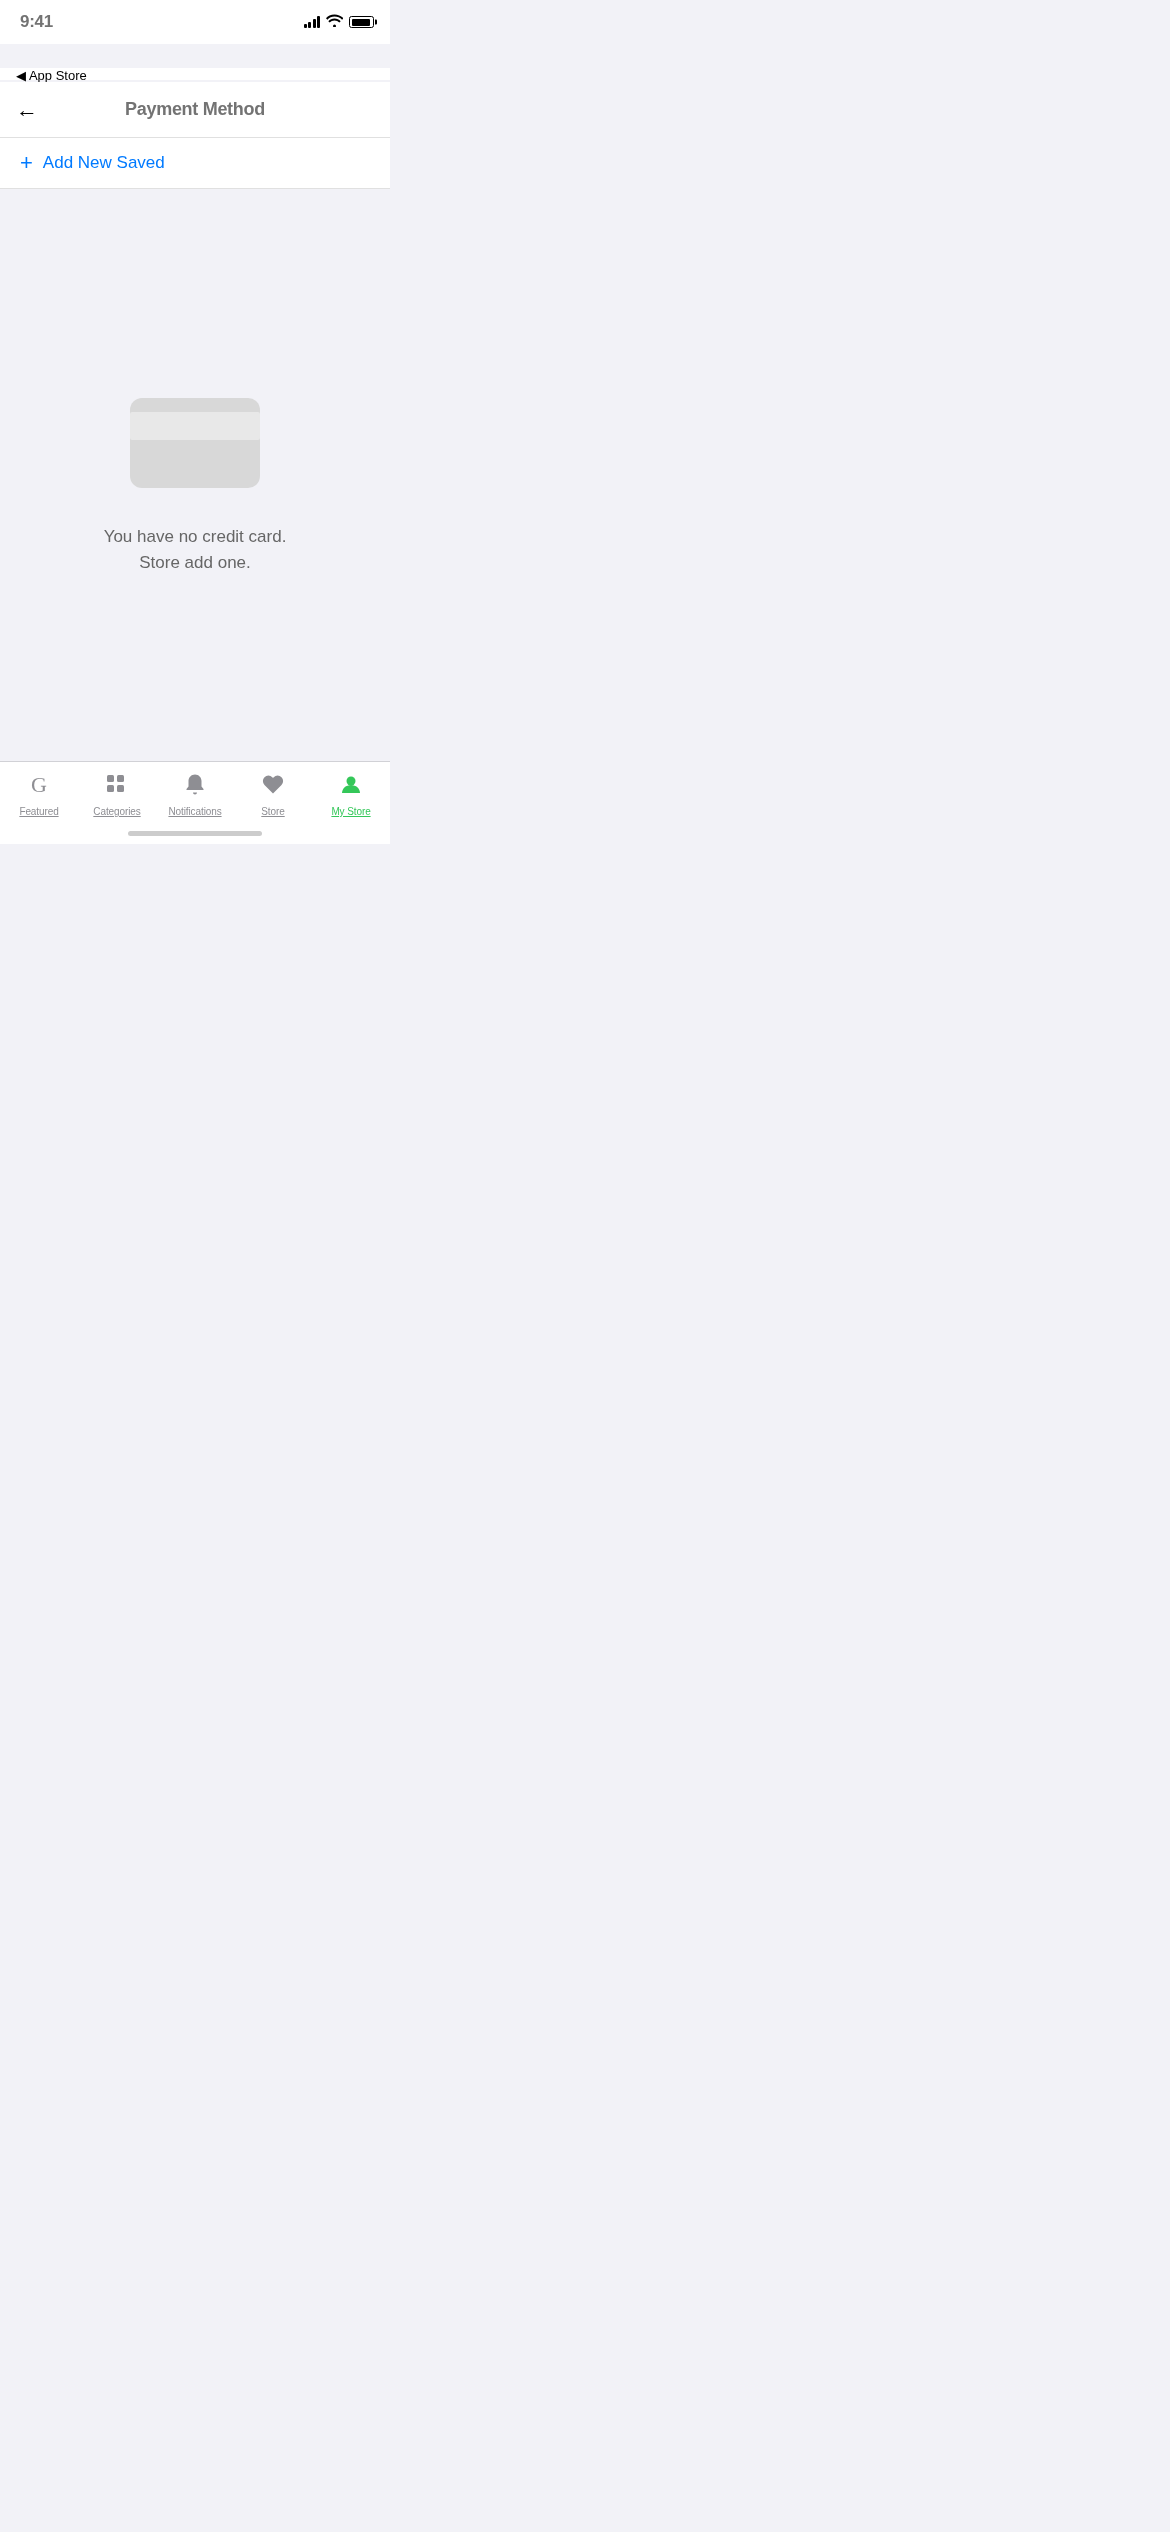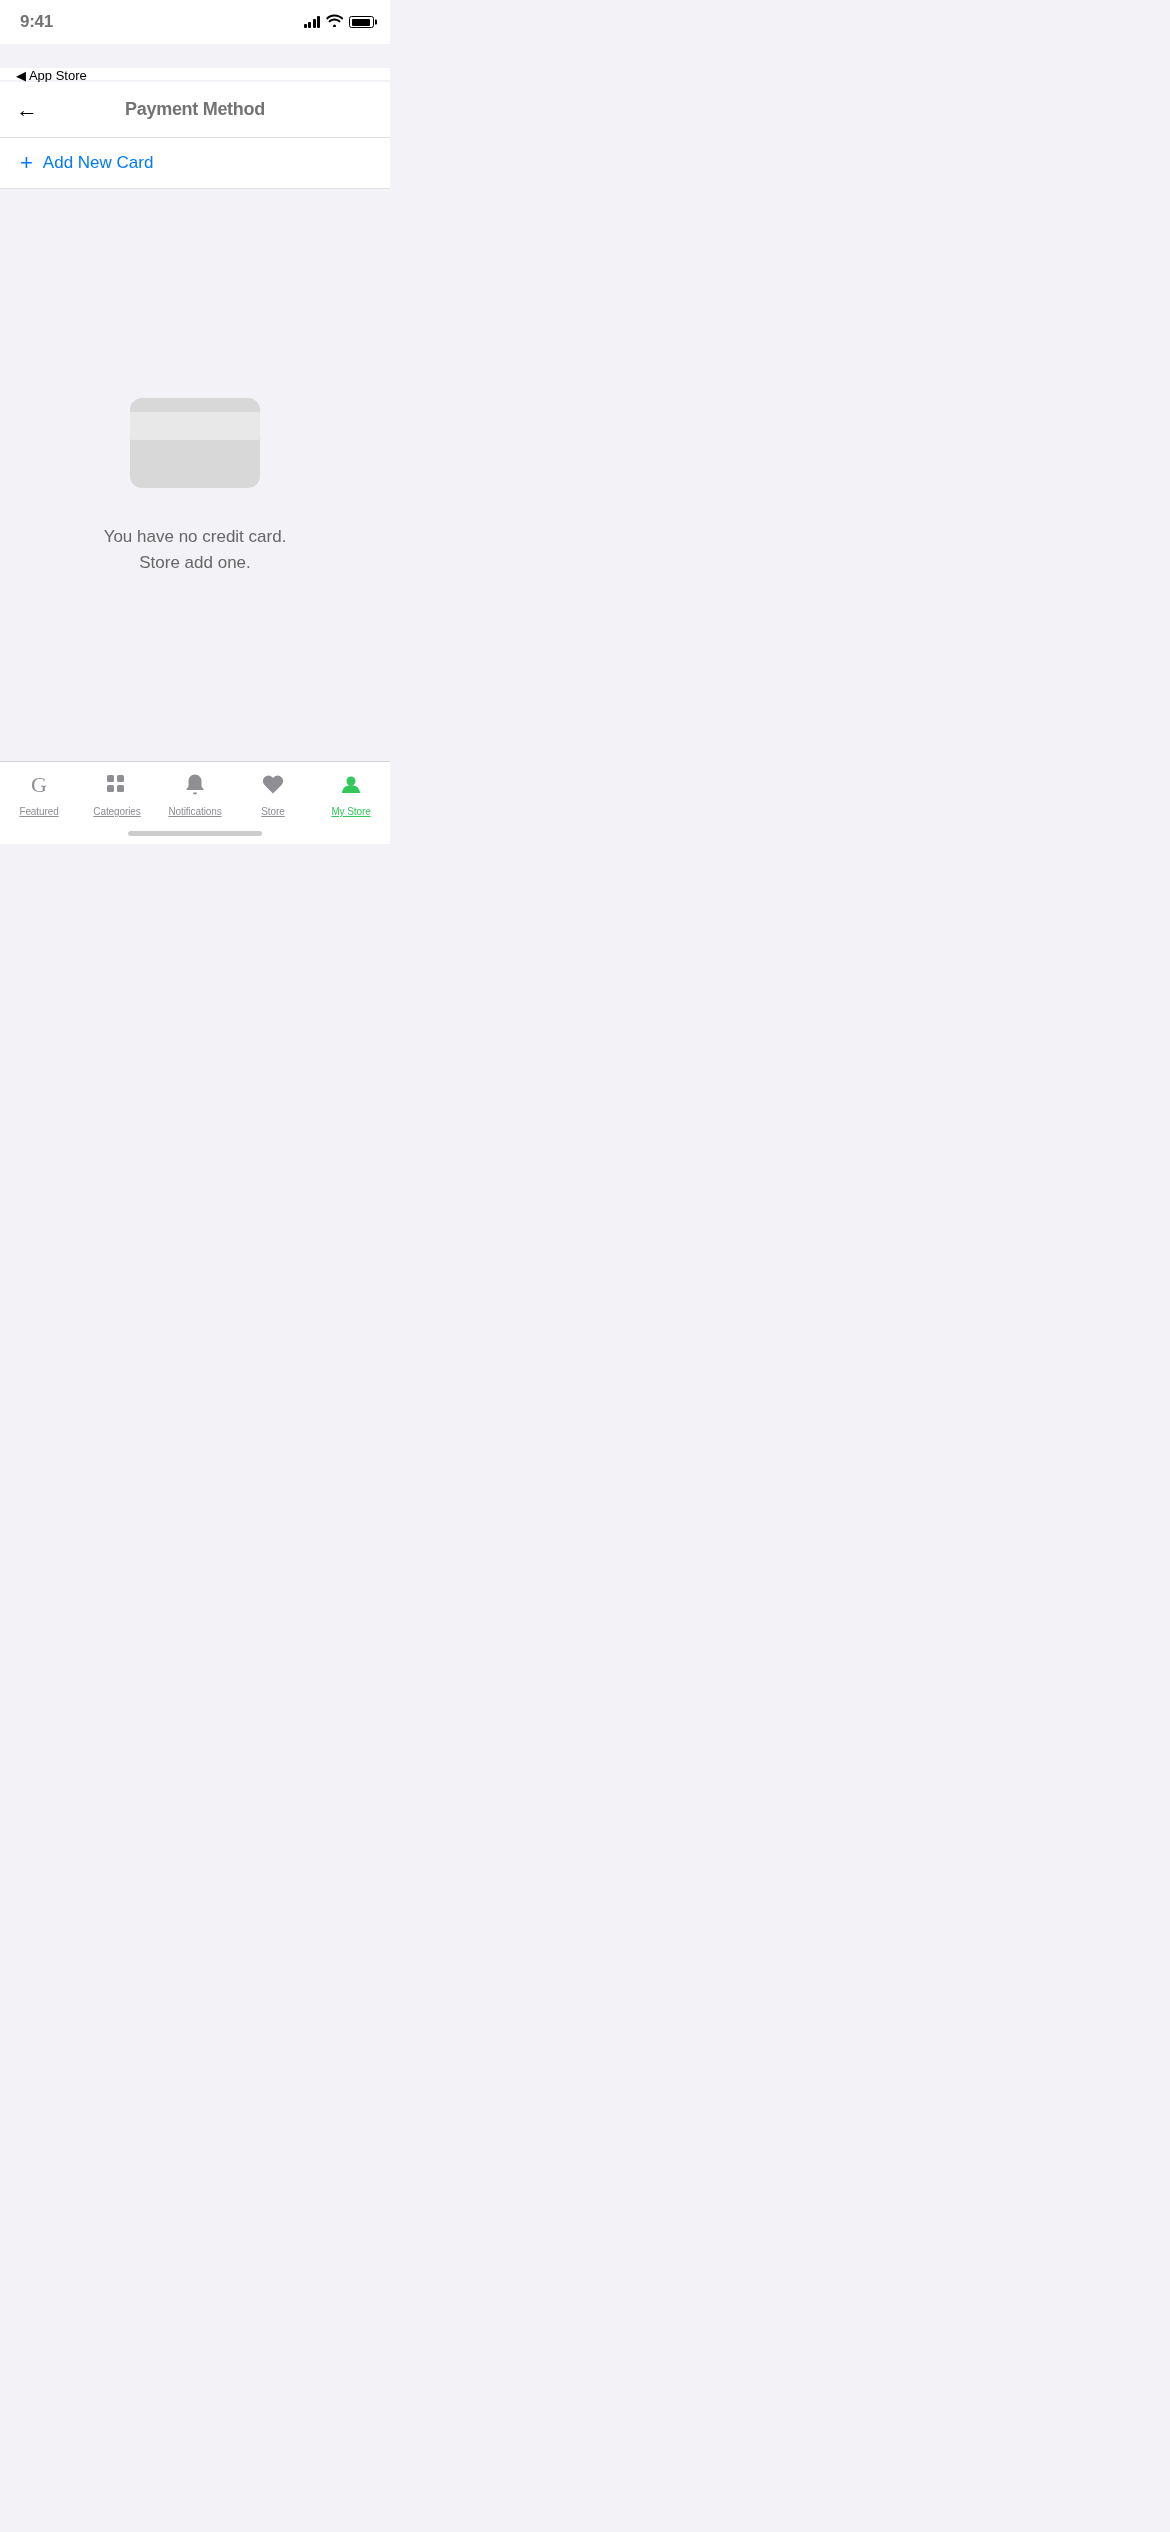--- a/index.html
+++ b/index.html
@@ -274,21 +274,21 @@
 
 <div class="nav-bar">
   <button class="nav-back-button" style="background:none;border:none;cursor:pointer;">
     <span style="font-size:22px; color:#000; font-weight:400;">←</span>
   </button>
   <span class="nav-title">Payment Method</span>
 </div>
 
 <div class="add-card-section">
   <span class="add-card-plus">+</span>
-  <span class="add-card-label">Add New Card</span>
+  <span class="add-card-label">Add New Saved</span>
 </div>
 
 <div class="main-content">
 
   <div class="card-illustration">
     <div class="card-stripe"></div>
   </div>
 
   <div class="empty-state-text">
     <div>You have no credit card.</div>

